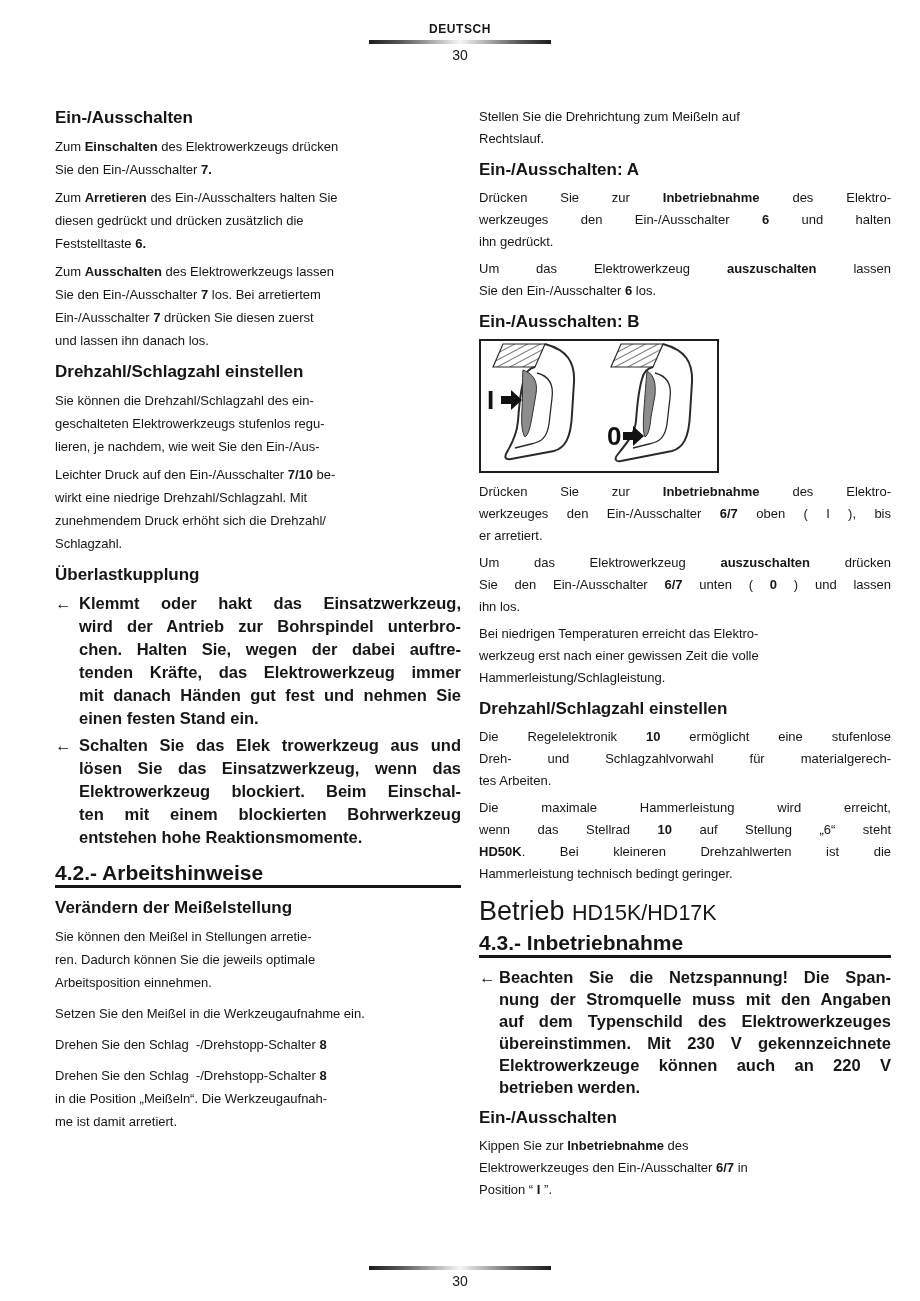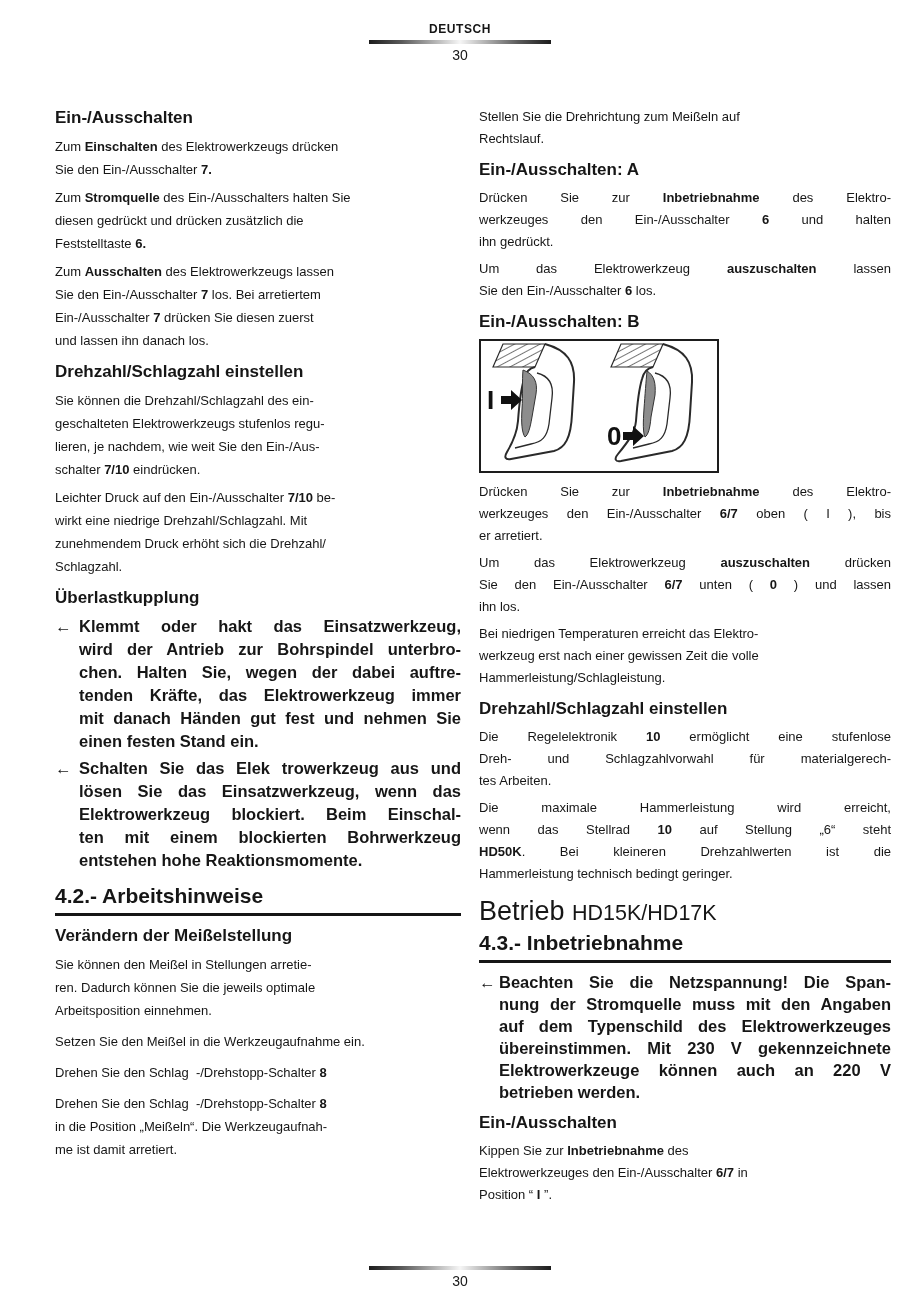--- a/index.html
+++ b/index.html
@@ -22,21 +22,21 @@
   .col-r .p{line-height:22px;}
   .p.gap{margin-top:8px;}
   .ln{white-space:normal;}
   .ln.j{text-align:justify;text-align-last:justify;}
   .bullet{display:flex;margin:0 0 4px 0;font-size:16.5px;line-height:23px;}
   .col-r .bullet{line-height:22px;}
   .bullet .arr{flex:none;width:24px;font-weight:bold;}
   .col-r .bullet .arr{width:20px;}
   .bullet .bl{flex:1;font-weight:bold;}
   .section{font-size:21px;font-weight:bold;border-bottom:3.5px solid #161616;
-    padding-bottom:5px;margin:12px 0 8px 0;}
+    margin:12px 0 8px 0;}
   .col-r .section{margin:4px 0 8px 0;}
   .title{margin:12px 0 2px 0;font-weight:normal;font-size:27px;line-height:28px;}
   .title .suffix{font-size:21.5px;}
   .figure{width:236px;border:2px solid #1d1d1d;margin:2px 0 8px 0;background:#fff;}
   .figure svg{display:block;}
   .figure text{font-family:"Liberation Sans","DejaVu Sans",sans-serif;}
   .ftr{position:absolute;top:1262px;left:0;width:920px;text-align:center;}
   .ftr-page{font-size:14px;}
 </style>
 </head>
@@ -49,36 +49,35 @@
 </div>
 
 <div class="cols">
   <div class="col" id="col-left">
       <div class="h">Ein-/Ausschalten</div>
       <div class="p">
         <div class="ln"><span>Zum </span><b>Einschalten</b><span> des Elektrowerkzeugs drücken</span></div>
         <div class="ln"><span>Sie den Ein-/Ausschalter </span><b>7.</b></div>
       </div>
       <div class="p">
-        <div class="ln"><span>Zum </span><b>Stromquelle</b><span> des Ein-/Ausschalters halten Sie</span></div>
+        <div class="ln"><span>Zum </span><b>Arretieren</b><span> des Ein-/Ausschalters halten Sie</span></div>
         <div class="ln"><span>diesen gedrückt und drücken zusätzlich die</span></div>
         <div class="ln"><span>Feststelltaste </span><b>6.</b></div>
       </div>
       <div class="p">
         <div class="ln"><span>Zum </span><b>Ausschalten</b><span> des Elektrowerkzeugs lassen</span></div>
         <div class="ln"><span>Sie den Ein-/Ausschalter </span><b>7</b><span> los. Bei arretiertem</span></div>
         <div class="ln"><span>Ein-/Ausschalter </span><b>7</b><span> drücken Sie diesen zuerst</span></div>
         <div class="ln"><span>und lassen ihn danach los.</span></div>
       </div>
       <div class="h">Drehzahl/Schlagzahl einstellen</div>
       <div class="p">
         <div class="ln"><span>Sie können die Drehzahl/Schlagzahl des ein-</span></div>
         <div class="ln"><span>geschalteten Elektrowerkzeugs stufenlos regu-</span></div>
         <div class="ln"><span>lieren, je nachdem, wie weit Sie den Ein-/Aus-</span></div>
-        <div class="ln"><span>schalter </span><b>7/10</b><span> eindrücken.</span></div>
       </div>
       <div class="p">
         <div class="ln"><span>Leichter Druck auf den Ein-/Ausschalter </span><b>7/10</b><span> be-</span></div>
         <div class="ln"><span>wirkt eine niedrige Drehzahl/Schlagzahl. Mit</span></div>
         <div class="ln"><span>zunehmendem Druck erhöht sich die Drehzahl/</span></div>
         <div class="ln"><span>Schlagzahl.</span></div>
       </div>
       <div class="h">Überlastkupplung</div>
       <div class="bullet">
         <span class="arr">←</span>

